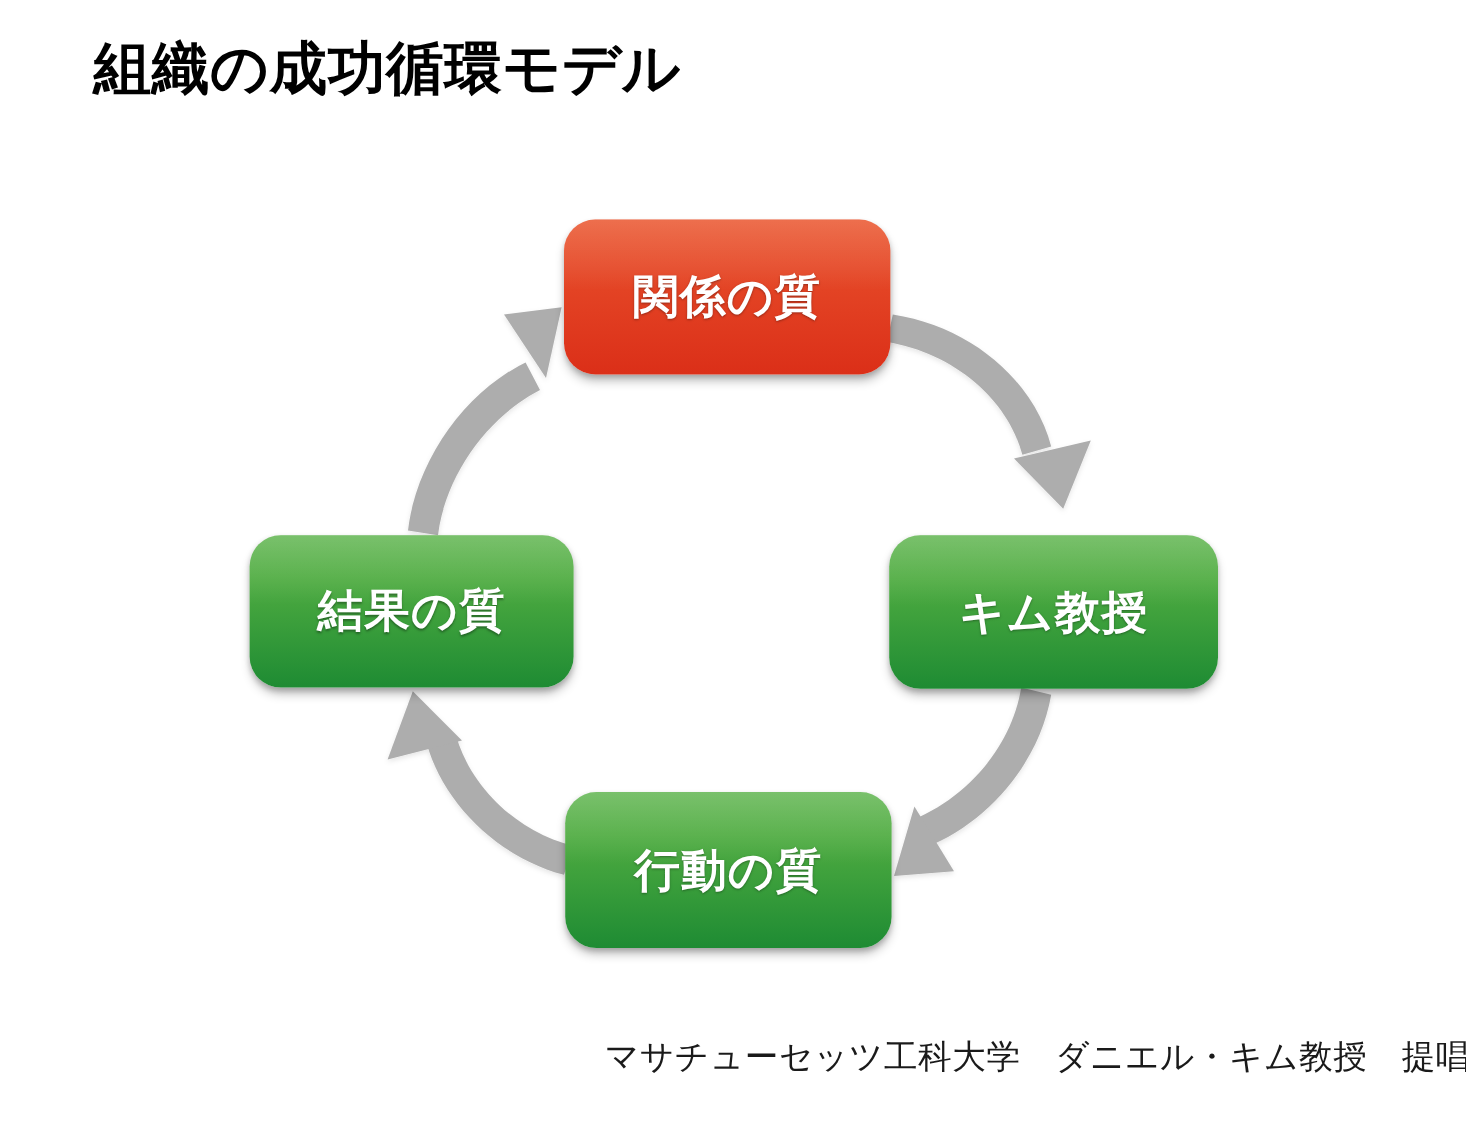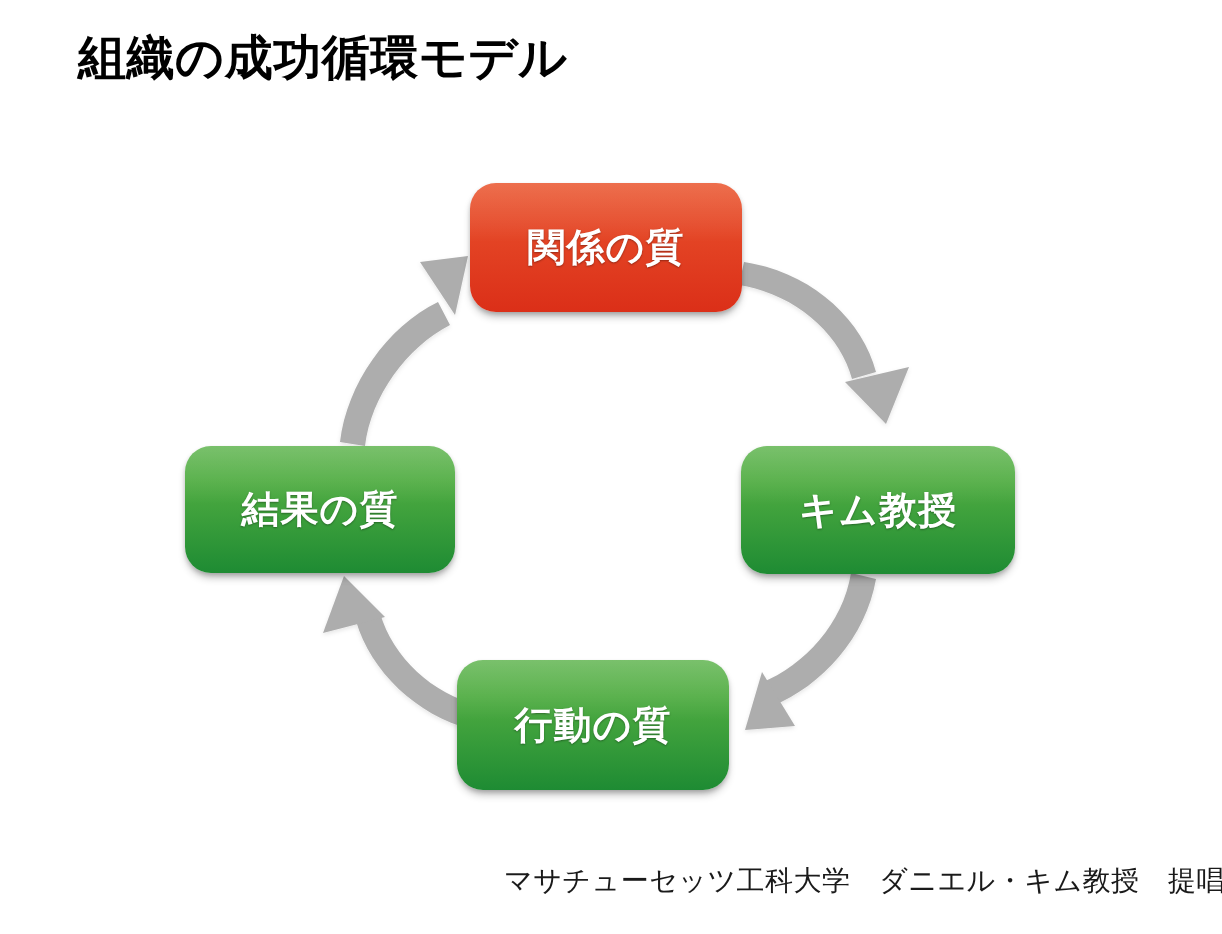--- a/index.html
+++ b/index.html
@@ -88,22 +88,22 @@
   .node.red {
     background: linear-gradient(to bottom, #e94f26 0%, #e54827 32%, #db2f18 100%);
   }
   .node.green {
     background: linear-gradient(to bottom, #5cb34b 0%, #4fac41 28%, #1e8b33 100%);
   }
 
   
   #node-top    { left: 470px; top: 183px; width: 272px; height: 129px; }
   #node-right  { left: 741px; top: 446px; width: 274px; height: 128px; }
-  #node-bottom { left: 457px; top: 660px; width: 272px; height: 130px; font-family: Liberation Mono, monospace; }
-  #node-left   { left: 185px; top: 446px; width: 270px; height: 127px; }
+  #node-bottom { left: 471px; top: 660px; width: 272px; height: 130px; font-family: Liberation Mono, monospace; }
+  #node-left   { left: 208px; top: 446px; width: 270px; height: 127px; }
 
   
   #caption {
     position: absolute;
     left: 504px;
     top: 862px;
     font-size: 28px;
     font-weight: normal;
     color: #1a1a1a;
     white-space: nowrap;

